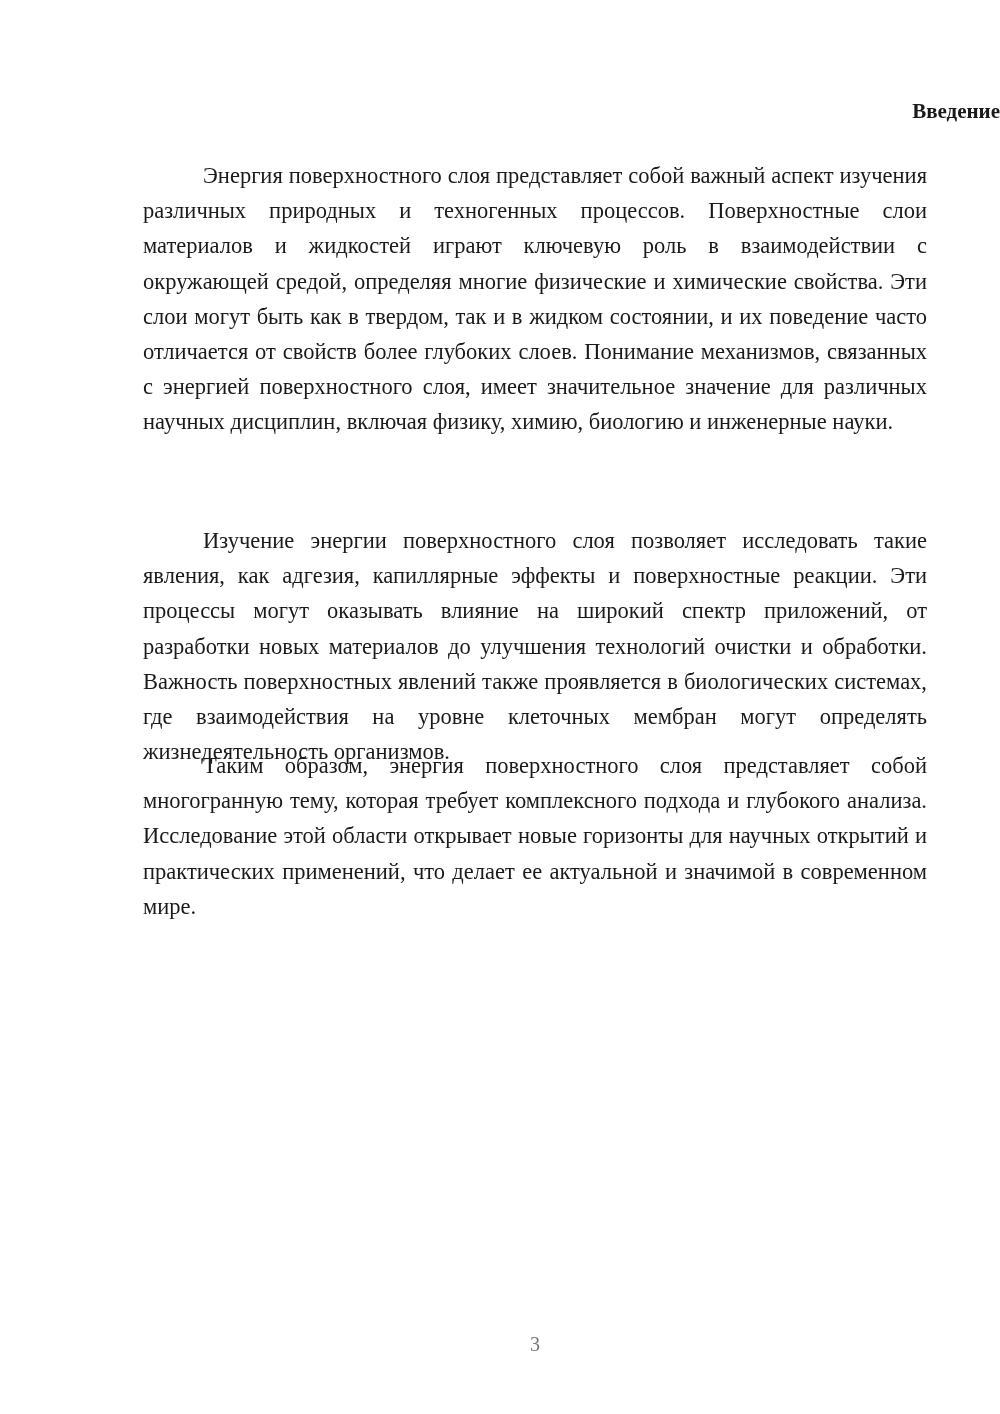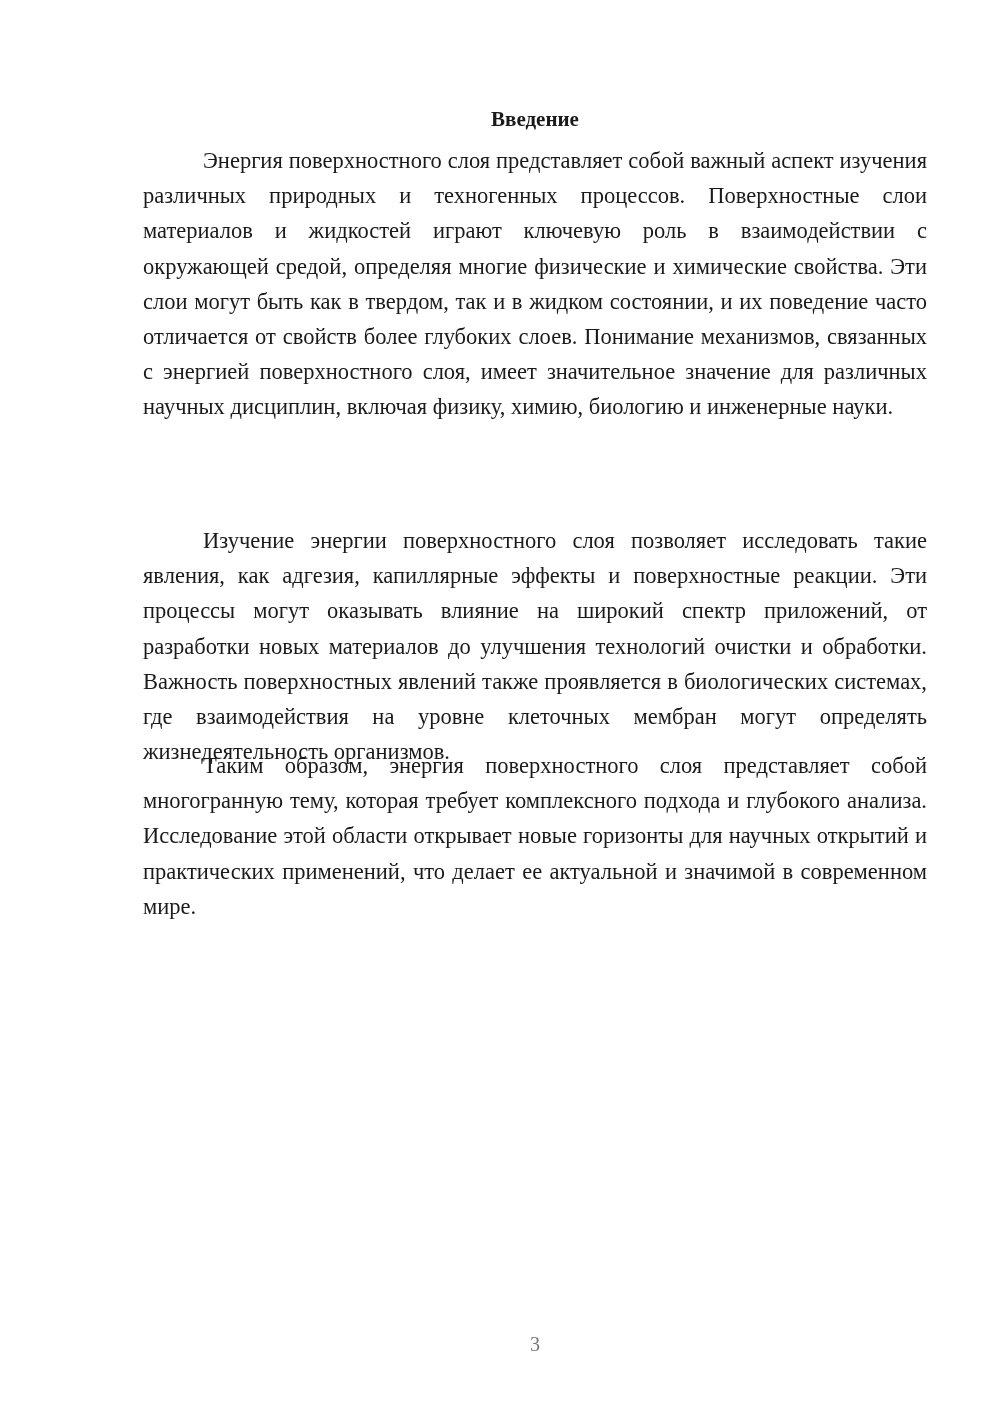--- a/index.html
+++ b/index.html
@@ -1,23 +1,23 @@
 <!DOCTYPE html>
 <html><head>
 <meta charset="utf-8">
 <style>
   html, body { margin: 0; padding: 0; background: #ffffff; }
   body { width: 1000px; height: 1414px; position: relative; overflow: hidden;
          font-family: "Liberation Serif", "DejaVu Serif", serif; color: #1a1a1a; }
   .page { position: absolute; left: 0; top: 0; width: 1000px; height: 1414px; }
   .title { position: absolute; top: 96px; left: 0; width: 1000px; padding-left: 70px; box-sizing: border-box;
-           text-align: center; font-weight: bold; font-size: 21px; line-height: 30px; margin-top: 8px; }
+           text-align: right; font-weight: bold; font-size: 21px; line-height: 30px; }
   .body-text { position: absolute; left: 143px; width: 784px; }
   .para { font-size: 22.5px; line-height: 35.2px; text-align: justify; text-indent: 60px; margin: 0; }
-  .p1 { top: 143px; }
+  .p1 { top: 158px; }
   .p2 { top: 480px; margin-top: 43px; }
   .p3 { top: 748px; }
   .page-number { position: absolute; top: 1333px; left: 520px; width: 30px; text-align: center;
                  font-size: 20px; color: #777777; }
 </style>
 </head>
 <body>
 
 <div class="page">
   <div class="title">Введение</div>

